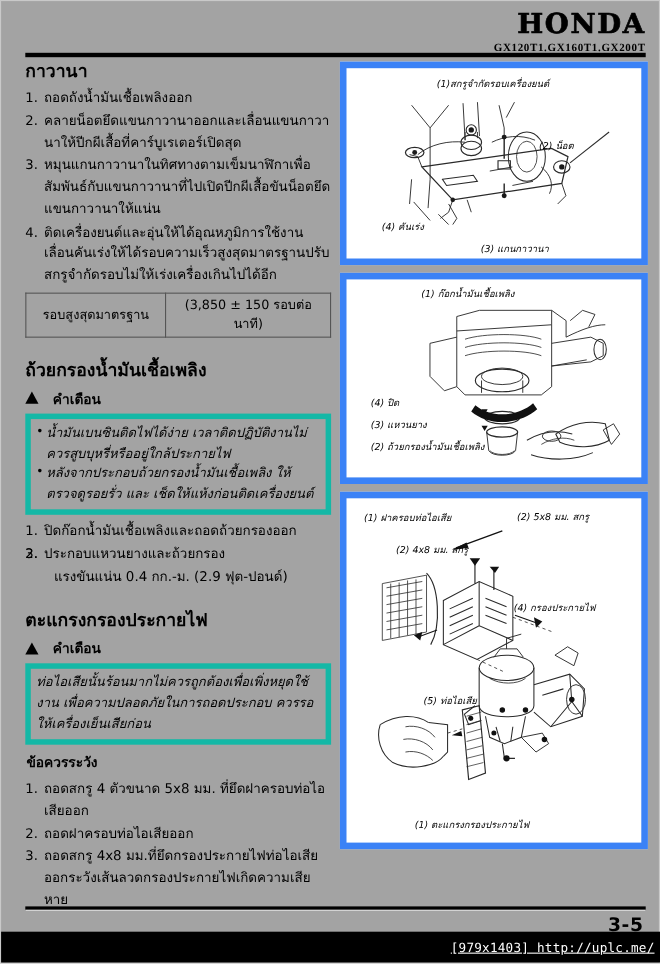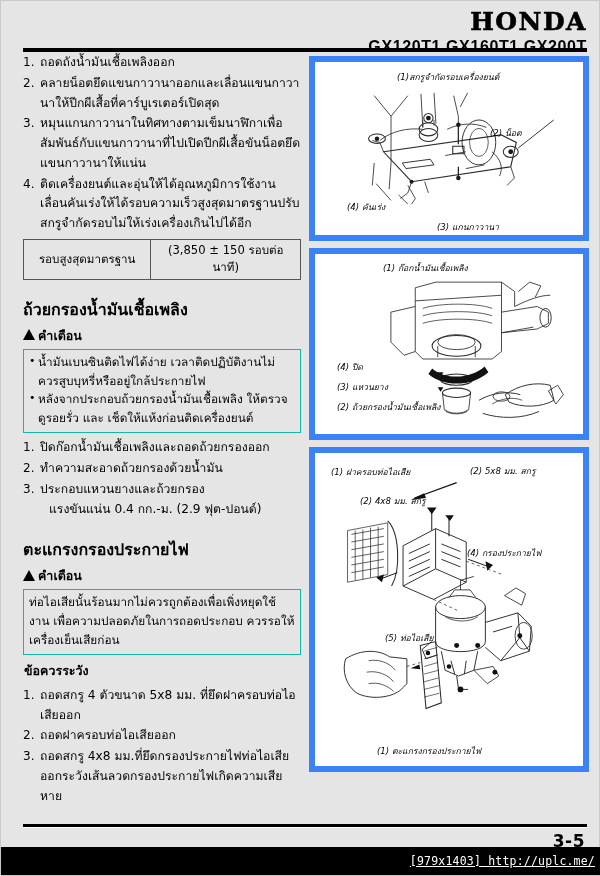--- a/index.html
+++ b/index.html
@@ -6,41 +6,41 @@
   html, body {
     width: 600px; height: 876px;
     background: #ffffff;
     font-family: "DejaVu Sans", "Liberation Sans", sans-serif;
     color: #000;
     overflow: hidden;
   }
   #page {
     position: relative;
     width: 600px; height: 876px;
-    background: #e5e5e5;
+    background: #a3a3a3;
     border: 1px solid #c9c9c9;
   }
 
   
   .header {
     position: absolute; top: 8px; right: 12px;
     text-align: right;
   }
   .brand {
     font-family: "DejaVu Serif", "Liberation Serif", serif;
     font-weight: bold;
     font-size: 25px;
     letter-spacing: 1.5px;
     line-height: 1;
     -webkit-text-stroke: 0.6px #000;
   }
   .models {
-    font-family: Liberation Sans, sans-serif;
-    font-weight: bold;
-    font-size: 16px;
+    font-family: Liberation Serif, serif;
+    font-weight: bold;
+    font-size: 10px;
     letter-spacing: 0.6px;
     margin-top: 5px;
     line-height: 1;
     margin-left: 16px;
   }
   .headrule {
     position: absolute;
     left: 22px; right: 12px; top: 47px;
     height: 4px;
     background: #000;
@@ -99,44 +99,45 @@
   }
   table.spec td.lbl { width: 46%; }
   table.spec tr td { border-top: none; border-bottom: none; }
   table.spec tr:first-child td { border-top: 1px solid #555; }
   table.spec tr:last-child td { border-bottom: 1px solid #555; }
 
   
   .warn-head {
     display: flex;
     align-items: center;
-    gap: 3px;
+    gap: 13px;
     font-size: 12.5px;
     font-weight: bold;
     margin: 4px 0 3px 0;
   }
   .tri {
     width: 0; height: 0;
     border-left: 6px solid transparent;
     border-right: 6px solid transparent;
     border-bottom: 11px solid #000;
     display: inline-block;
     position: relative;
     top: -1px;
   }
   .caution-head {
     font-size: 12.5px;
     font-weight: bold;
     margin: 6px 0 3px 1px;
   }
   .box {
-    border: 1px solid #14b8a6;
+    border: 5px solid #14b8a6;
     padding: 3px 5px 4px 5px;
     font-size: 11.8px;
     line-height: 1.6;
+    font-style: italic;
   }
   ul.bullets { list-style: none; }
   ul.bullets > li {
     position: relative;
     padding-left: 9px;
   }
   ul.bullets > li::before {
     content: "\2022";
     position: absolute;
     left: 0; top: -1px;
@@ -202,20 +203,21 @@
 <div id="page">
 
   <div class="header">
     <div class="brand">HONDA</div>
     <div class="models">GX120T1.GX160T1.GX200T</div>
   </div>
   <div class="headrule"></div>
 
   <div class="col-left">
 
+    <div class="sec-title">กาวานา</div>
     <ol class="steps">
       <li><span class="num">1.</span><span>ถอดถังน้ำมันเชื้อเพลิงออก</span></li>
       <li><span class="num">2.</span><span>คลายน็อตยึดแขนกาวานาออกและเลื่อนแขนกาวานาให้ปีกผีเสื้อที่คาร์บูเรเตอร์เปิดสุด</span></li>
       <li><span class="num">3.</span><span>หมุนแกนกาวานาในทิศทางตามเข็มนาฬิกาเพื่อสัมพันธ์กับแขนกาวานาที่ไปเปิดปีกผีเสื้อขันน็อตยึดแขนกาวานาให้แน่น</span></li>
       <li><span class="num">4.</span><span>ติดเครื่องยนต์และอุ่นให้ได้อุณหภูมิการใช้งานเลื่อนคันเร่งให้ได้รอบความเร็วสูงสุดมาตรฐานปรับสกรูจำกัดรอบไม่ให้เร่งเครื่องเกินไปได้อีก</span></li>
     </ol>
 
     <table class="spec">
       <tbody>
           <tr>
@@ -231,21 +233,21 @@
       <span>คำเตือน</span>
     </div>
     <div class="box">
       <ul class="bullets">
         <li>น้ำมันเบนซินติดไฟได้ง่าย เวลาติดปฏิบัติงานไม่ควรสูบบุหรี่หรืออยู่ใกล้ประกายไฟ</li>
         <li>หลังจากประกอบถ้วยกรองน้ำมันเชื้อเพลิง  ให้ตรวจดูรอยรั่ว และ  เช็ดให้แห้งก่อนติดเครื่องยนต์</li>
       </ul>
     </div>
     <ol class="steps" style="margin-top:5px">
       <li><span class="num">1.</span><span>ปิดก๊อกน้ำมันเชื้อเพลิงและถอดถ้วยกรองออก</span></li>
-      <li><span class="num">2.</span><span>ทำความสะอาดถ้วยกรองด้วยน้ำมัน</span></li>
+      <li><span class="num">2.</span></li>
       <li><span class="num">3.</span><span>ประกอบแหวนยางและถ้วยกรอง</span></li>
       <li style="padding-left:26px"><span>แรงขันแน่น 0.4 กก.-ม. (2.9 ฟุต-ปอนด์)</span></li>
     </ol>
 
     <div class="sec-title tight">ตะแกรงกรองประกายไฟ</div>
     <div class="warn-head">
       <span class="tri"></span>
       <span>คำเตือน</span>
     </div>
     <div class="box">ท่อไอเสียนั้นร้อนมากไม่ควรถูกต้องเพื่อเพิ่งหยุดใช้งาน เพื่อความปลอดภัยในการถอดประกอบ ควรรอให้เครื่องเย็นเสียก่อน</div>

